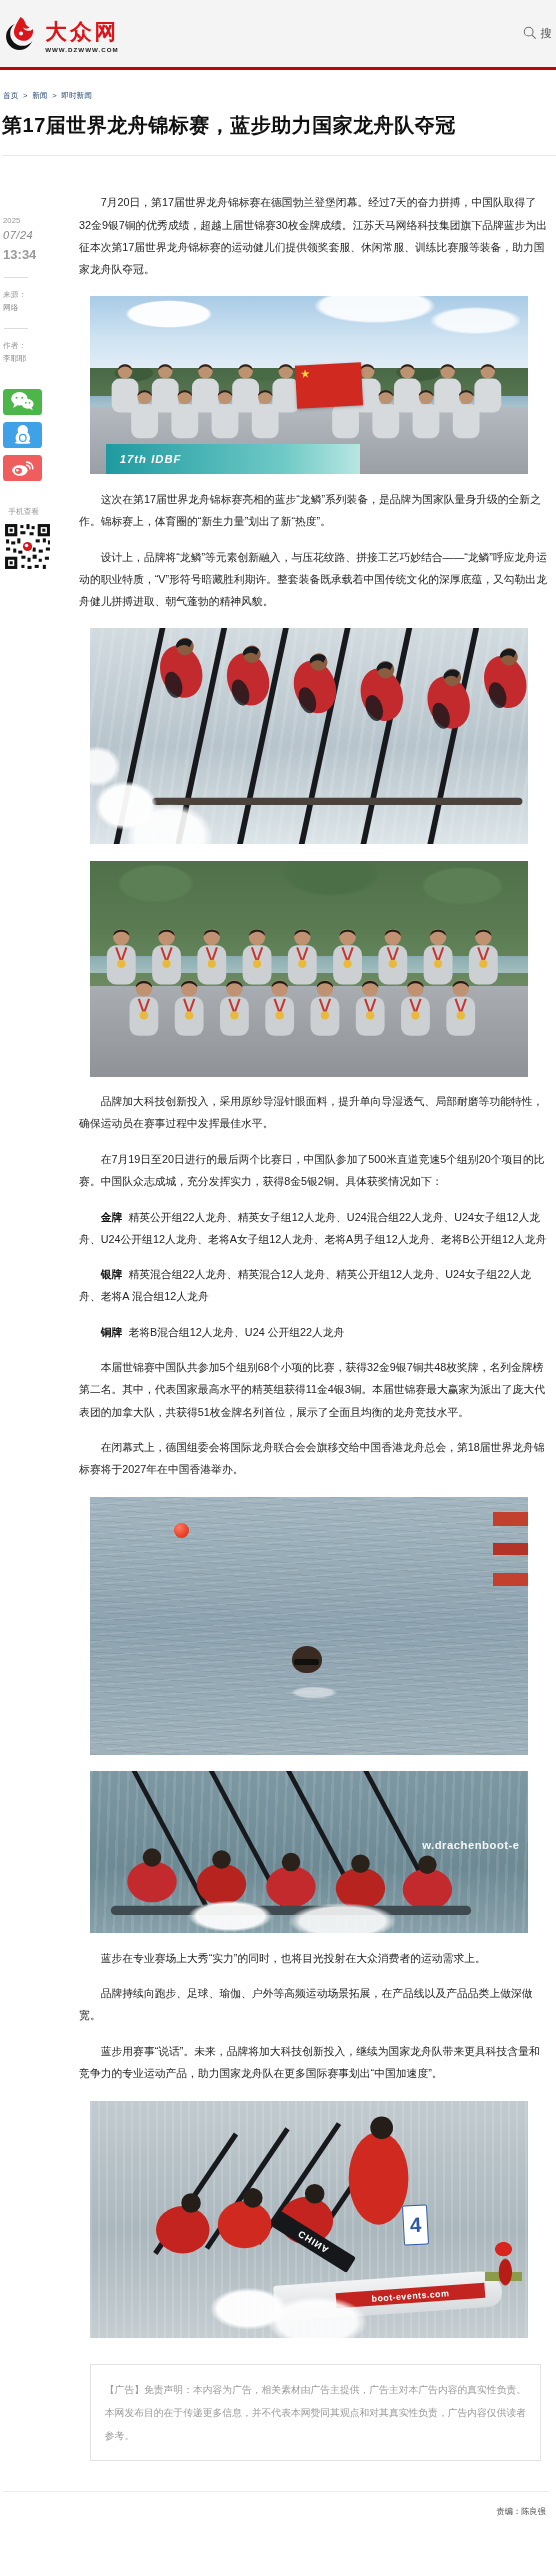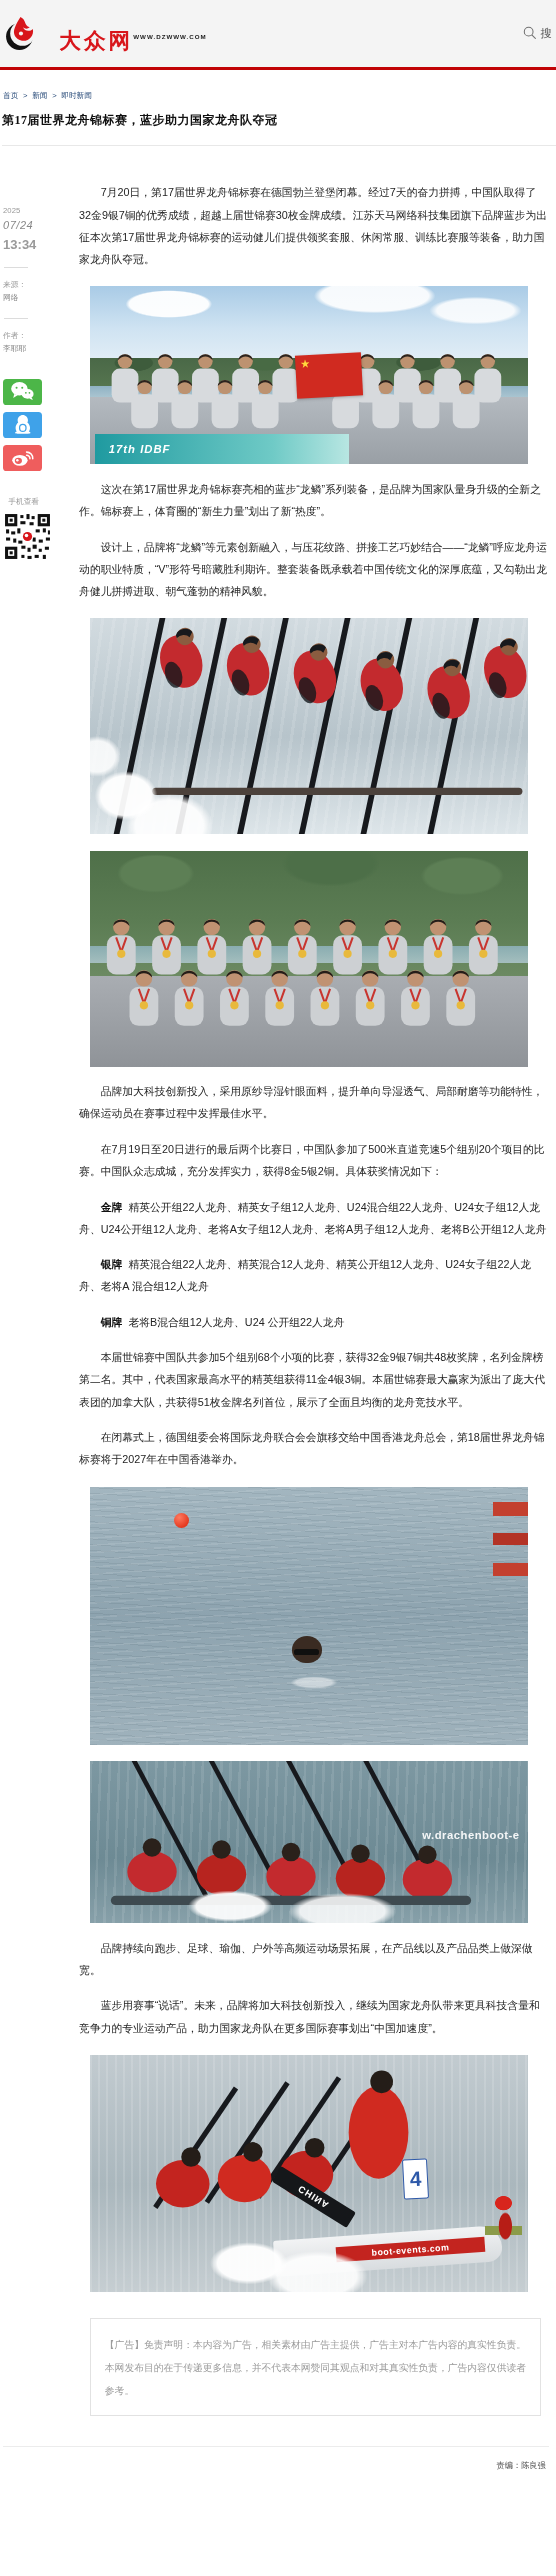--- a/index.html
+++ b/index.html
@@ -1,33 +1,33 @@
 <!DOCTYPE html>
 <html style="font-size:8.2px"><head>
 <meta charset="utf-8">
 <style>
   html,body{margin:0;padding:0;background:#fff;}
   body{width:556px;font-family:"Liberation Sans","DejaVu Sans",sans-serif;color:#222;}
 
   
   .header{height:67px;background:#f4f4f4;display:flex;align-items:center;justify-content:space-between;padding:0 4.1px 0 5.2px;box-sizing:border-box;}
   .logo{display:flex;align-items:flex-end;text-decoration:none;cursor:pointer;}
-  .logo-txt{display:flex;flex-direction:row;margin-left:21px;}
+  .logo-txt{display:flex;flex-direction:column;margin-left:7px;}
   .logo-name{font-family:"Liberation Serif","DejaVu Serif",serif;font-weight:bold;font-size:21.6px;color:#d8161b;letter-spacing:3.1px;line-height:1;}
   .logo-url{font-size:6.2px;font-weight:bold;color:#1a1a1a;letter-spacing:1px;margin-top:2.1px;}
   .search{display:flex;align-items:center;color:#555;font-size:11.3px;cursor:pointer;margin-right:0;}
   .search svg{margin-right:4.1px;}
   .redbar{height:3.1px;background:#c10305;}
 
   
   .main{padding:0 0 15.5px 2.1px;}
   .breadcrumb{margin:20.6px 0 0 1px;font-size:7.7px;color:#2d4f7c;}
   .breadcrumb a{color:#2d4f7c;text-decoration:none;cursor:pointer;}
   .breadcrumb .sep{margin:0 4.6px;color:#2d4f7c;}
-  h1.title{font-size:12px;font-weight:bold;color:#101010;margin:11.3px 0 0 0;letter-spacing:0.5px;font-family:Liberation Serif, serif;}
+  h1.title{font-size:20px;font-weight:bold;color:#101010;margin:11.3px 0 0 0;letter-spacing:0.5px;}
   .title-divider{border:none;border-top:0.5px solid #e8e8e8;margin:16.5px 0 0 0;}
 
   
   .body-grid{display:flex;margin-top:21.6px;}
   .meta{flex:0 0 77px;width:77px;box-sizing:border-box;padding-left:1px;color:#9a9a9a;}
   .meta .year{font-size:7.7px;margin-top:38px;}
   .meta .date{font-size:11px;font-style:italic;color:#888;margin-top:4.1px;letter-spacing:0.5px;}
   .meta .time{font-size:13px;margin-top:6.2px;font-weight:bold;}
   .meta .mini-hr{border:none;border-top:0.5px solid #dcdcdc;width:24px;margin:14.4px 0 0 1px;}
   .meta .lbl{font-size:7.7px;margin-top:12.4px;}
@@ -57,21 +57,21 @@
     height:46%;}
   .ph1 .trees{position:absolute;top:40%;height:16%;left:0;right:0;background:
       radial-gradient(31px 13.4px at 10% 18%, #3e5c3c 0 60%, transparent 64%),
       radial-gradient(41px 15.5px at 40% 10%, #486a44 0 60%, transparent 66%),
       radial-gradient(36px 13.4px at 75% 16%, #3e5c3c 0 60%, transparent 64%),
       linear-gradient(180deg,#4a6847,#55754f);}
   .ph1 .lake{position:absolute;top:56%;height:6%;left:0;right:0;background:linear-gradient(180deg,#8fb2c4,#a9c4d0);}
   .ph1 .ground{position:absolute;top:62%;bottom:0;left:0;right:0;background:linear-gradient(180deg,#b4bac0,#999fa5);}
   .ph1 .flag{position:absolute;left:47%;top:38%;width:66px;height:43px;background:#d02a20;transform:rotate(-3deg);box-shadow:0 1px 3.1px rgba(0,0,0,.25);}
   .ph1 .flag-star{position:absolute;left:5.2px;top:4.1px;width:9.3px;height:9.3px;background:#ffd83c;clip-path:polygon(50% 0,61% 35%,98% 35%,68% 57%,79% 91%,50% 70%,21% 91%,32% 57%,2% 35%,39% 35%);}
-  .ph1 .banner{position:absolute;left:5px;bottom:0;width:58%;height:17%;background:linear-gradient(90deg,#1f9aa0,#6fcac6 70%,#b8e6e2);display:flex;align-items:center;padding-left:13.4px;box-sizing:border-box;}
+  .ph1 .banner{position:absolute;left:16px;bottom:0;width:58%;height:17%;background:linear-gradient(90deg,#1f9aa0,#6fcac6 70%,#b8e6e2);display:flex;align-items:center;padding-left:13.4px;box-sizing:border-box;}
   .ph1 .banner span{color:#fff;font-weight:bold;font-style:italic;font-size:11.3px;letter-spacing:1px;}
 
   .ph2{height:216px;}
   .ph2 .water{background:
       repeating-linear-gradient(98deg, rgba(255,255,255,.12) 0 3.1px, transparent 3.1px 11.3px),
       linear-gradient(180deg,#d2dbe0 0%,#b7c4cb 55%,#dde5e9 100%);}
   .ph2 .splash{position:absolute;left:-4%;bottom:-6%;width:55%;height:70%;background:
       radial-gradient(46px 36px at 22% 66%, rgba(255,255,255,.95) 0 55%, transparent 68%),
       radial-gradient(62px 46px at 40% 86%, rgba(255,255,255,.9) 0 55%, transparent 70%),
       radial-gradient(36px 31px at 10% 40%, rgba(255,255,255,.85) 0 50%, transparent 66%);}
@@ -440,20 +440,21 @@
               <circle cx="525" cy="180" r="18" fill="#2a211b"></circle>
             <ellipse cx="655" cy="230" rx="48" ry="40" fill="#c32a2e"></ellipse>
               <circle cx="655" cy="182" r="18" fill="#2a211b"></circle>
           </g>
           <rect x="40" y="262" width="700" height="18" rx="9" fill="#3e4a50"></rect>
         </svg>
         <div class="foam"></div>
         <span class="mark">w.drachenboot-e</span>
       </figure>
 
+      <p>蓝步在专业赛场上大秀“实力”的同时，也将目光投射在大众消费者的运动需求上。</p>
       <p>品牌持续向跑步、足球、瑜伽、户外等高频运动场景拓展，在产品线以及产品品类上做深做宽。</p>
       <p>蓝步用赛事“说话”。未来，品牌将加大科技创新投入，继续为国家龙舟队带来更具科技含量和竞争力的专业运动产品，助力国家龙舟队在更多国际赛事划出“中国加速度”。</p>
 
       <figure class="photo ph6">
         <div class="layer water"></div>
         <svg class="svgfig" width="438" height="237" viewBox="0 0 850 460">
           <g fill="#17191d">
             <rect x="200" y="40" width="10" height="280" transform="rotate(34 205 180)"></rect>
             <rect x="300" y="30" width="10" height="280" transform="rotate(34 305 170)"></rect>
             <rect x="400" y="20" width="10" height="280" transform="rotate(34 405 160)"></rect>

